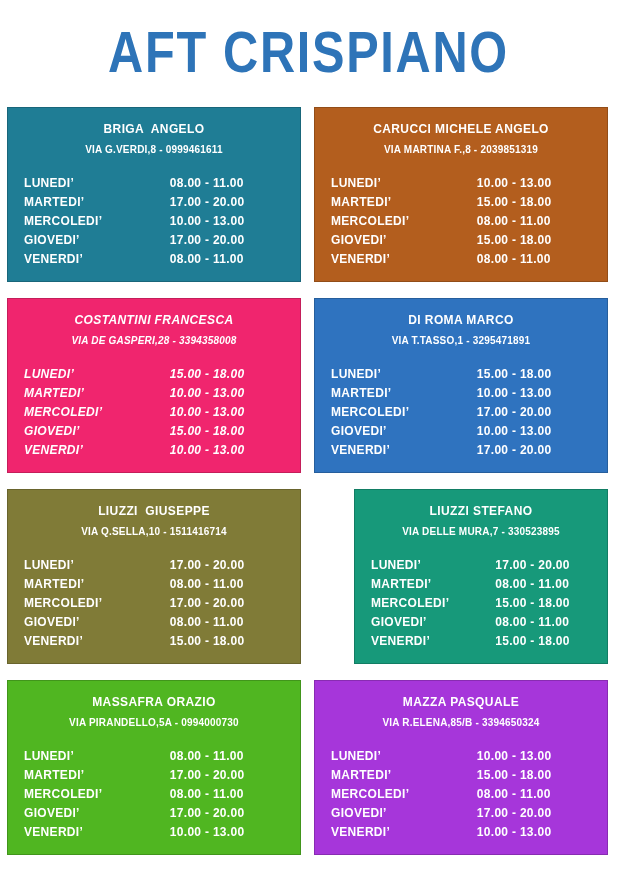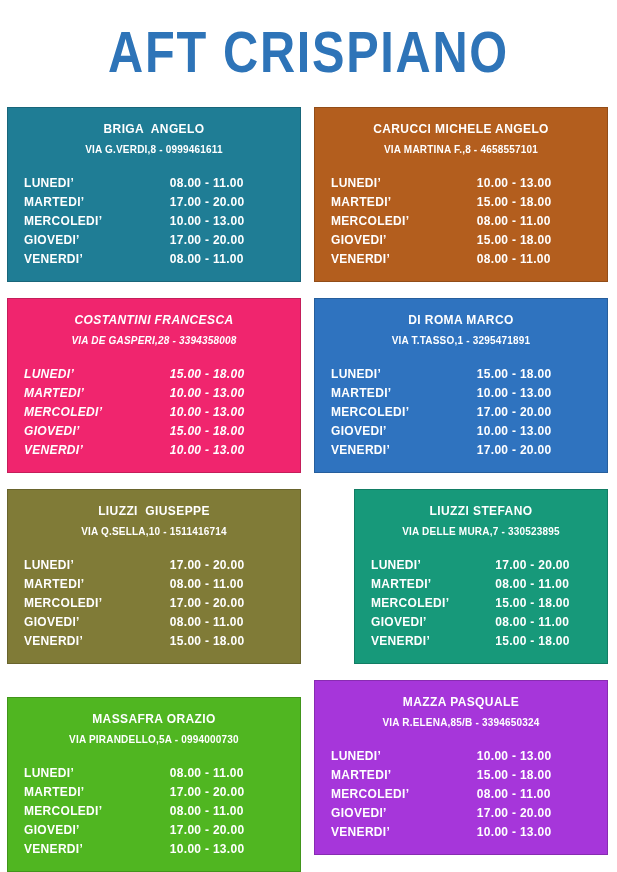--- a/index.html
+++ b/index.html
@@ -91,21 +91,21 @@
         </div>
         <div class="row">
           <span class="day">VENERDI’</span>
           <span class="time">08.00 - 11.00</span>
         </div>
       </div>
     </section>
 
     <section class="card" style="background-color: rgb(179, 94, 30);">
       <div class="card-name">CARUCCI MICHELE ANGELO</div>
-      <div class="card-address">VIA MARTINA F.,8 - 4658557101</div>
+      <div class="card-address">VIA MARTINA F.,8 - 2039851319</div>
       <div class="rows">
         <div class="row">
           <span class="day">LUNEDI’</span>
           <span class="time">10.00 - 13.00</span>
         </div>
         <div class="row">
           <span class="day">MARTEDI’</span>
           <span class="time">15.00 - 18.00</span>
         </div>
         <div class="row">
@@ -224,21 +224,21 @@
           <span class="day">GIOVEDI’</span>
           <span class="time">08.00 - 11.00</span>
         </div>
         <div class="row">
           <span class="day">VENERDI’</span>
           <span class="time">15.00 - 18.00</span>
         </div>
       </div>
     </section>
 
-    <section class="card" style="background-color: rgb(80, 182, 33); margin-top: 17px;">
+    <section class="card" style="background-color: rgb(80, 182, 33);">
       <div class="card-name">MASSAFRA ORAZIO</div>
       <div class="card-address">VIA PIRANDELLO,5A - 0994000730</div>
       <div class="rows">
         <div class="row">
           <span class="day">LUNEDI’</span>
           <span class="time">08.00 - 11.00</span>
         </div>
         <div class="row">
           <span class="day">MARTEDI’</span>
           <span class="time">17.00 - 20.00</span>

